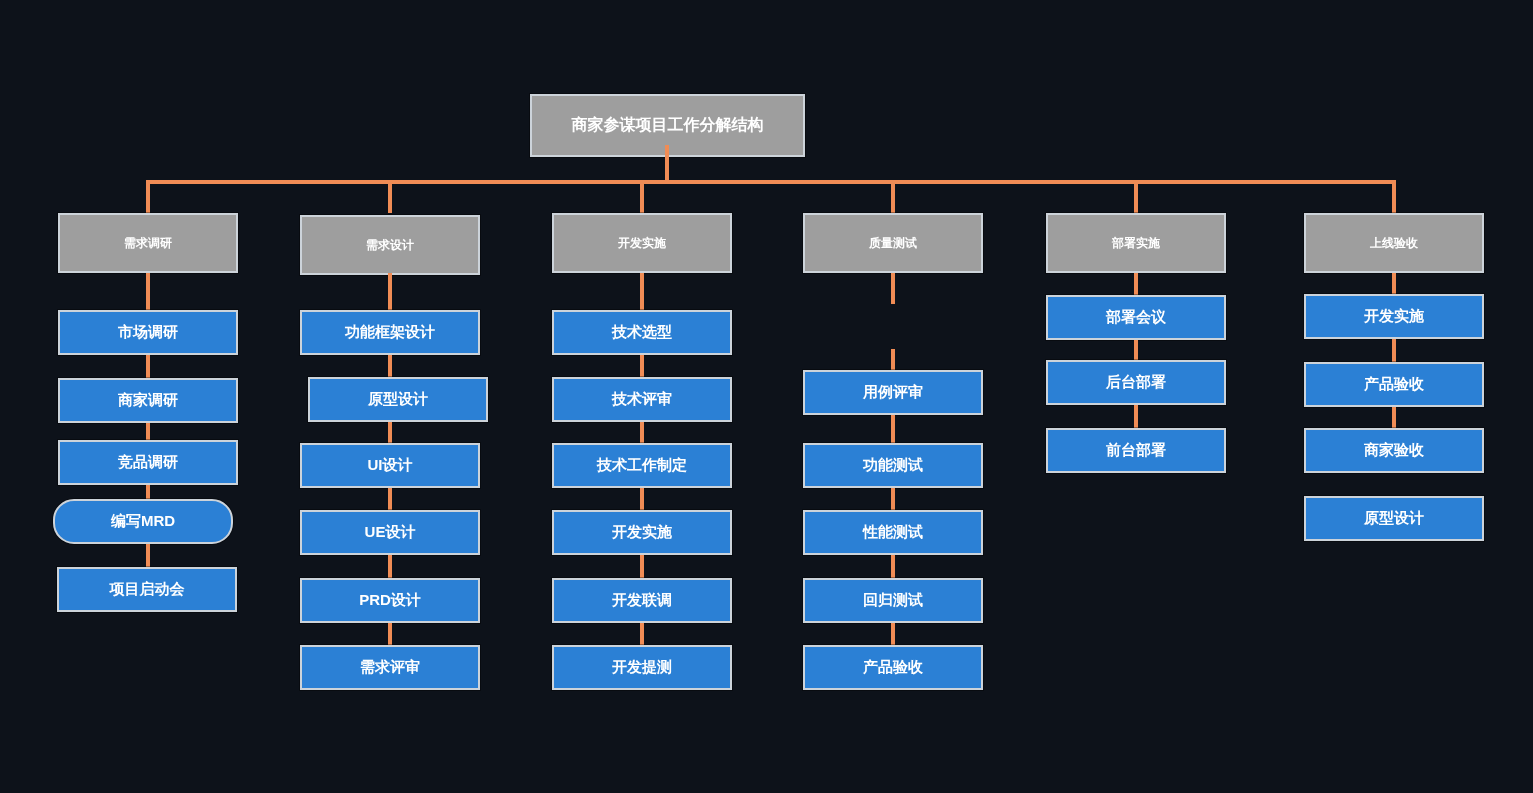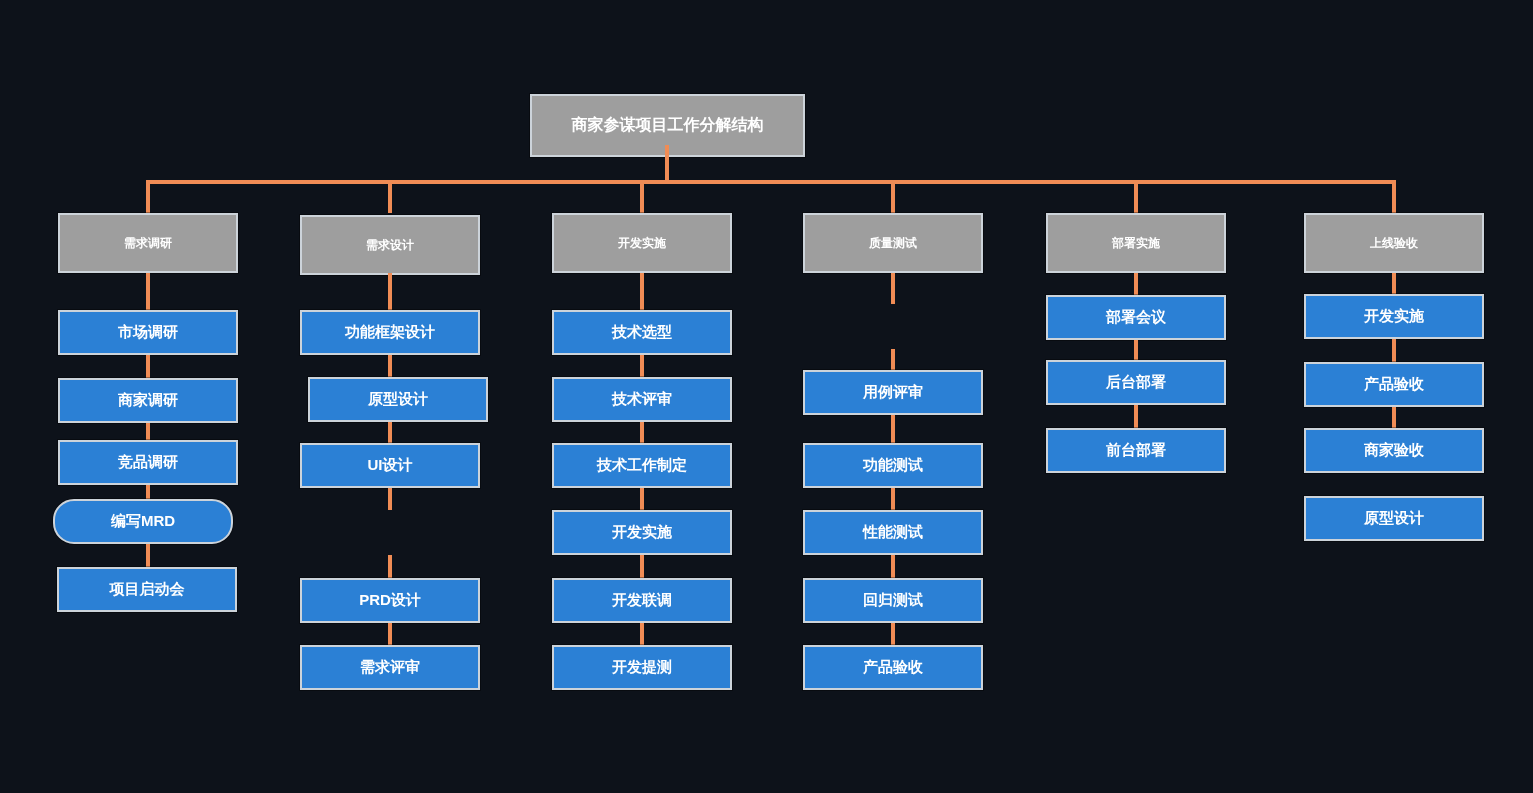--- a/index.html
+++ b/index.html
@@ -120,20 +120,23 @@
   </div>
   <div class="vline" style="left:388px; top:355px; height:22px;"></div>
   <div class="node task" style="left:308px; top:377px;justify-content:center;">
     <span class="lbl">原型设计</span>
   </div>
   <div class="vline" style="left:388px; top:422px; height:21px;"></div>
   <div class="node task" style="left:300px; top:443px;">
     <span class="lbl">UI设计</span>
   </div>
   <div class="vline" style="left:388px; top:488px; height:22px;"></div>
+  <div class="node task" style="left:300px; top:510px;">
+    <span class="lbl">UE设计</span>
+  </div>
   <div class="vline" style="left:388px; top:555px; height:23px;"></div>
   <div class="node task" style="left:300px; top:578px;">
     <span class="lbl">PRD设计</span>
   </div>
   <div class="vline" style="left:388px; top:623px; height:22px;"></div>
   <div class="node task" style="left:300px; top:645px;">
     <span class="lbl">需求评审</span>
   </div>
 
   <div class="vline" style="left:640px; top:273px; height:37px;"></div>

